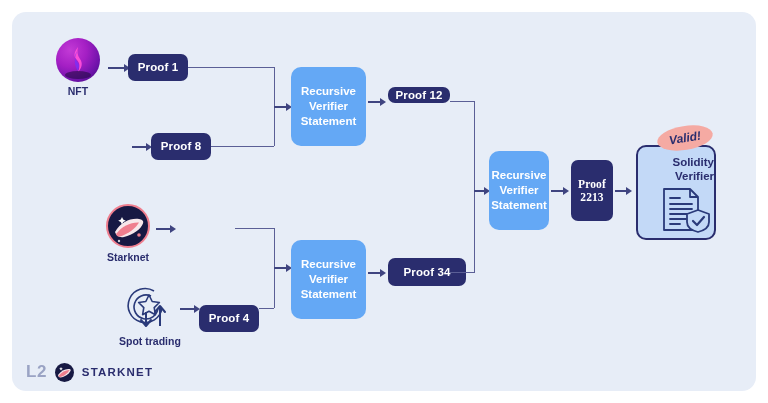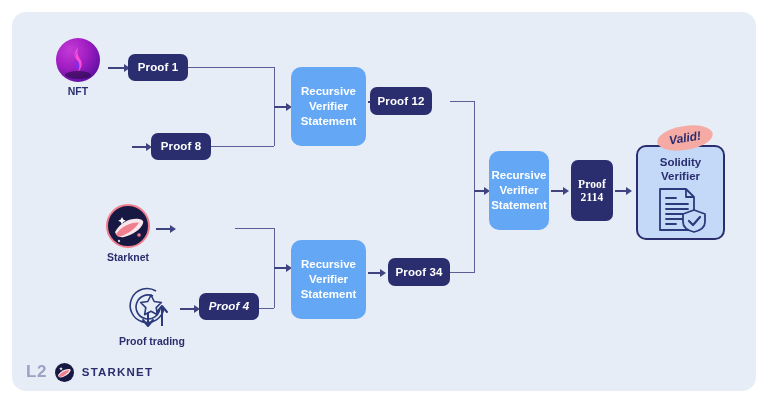--- a/index.html
+++ b/index.html
@@ -210,21 +210,21 @@
           <path d="M32 9 A17 17 0 1 0 40 26"></path>
           <path d="M29 14 A12 12 0 1 0 36 26"></path>
           <path d="M27 13 l3.2 6.5 l7.2 1 l-5.2 5.1 l1.2 7.1 l-6.4 -3.4 l-6.4 3.4 l1.2 -7.1 l-5.2 -5.1 l7.2 -1 Z" stroke-linejoin="round"></path>
           <path d="M38 44 L38 25" stroke-width="2"></path>
           <path d="M33 30 L38 24 L43 30" stroke-width="2" stroke-linecap="round" stroke-linejoin="round"></path>
           <path d="M24 30 L24 44" stroke-width="2"></path>
           <path d="M19 38 L24 44 L29 38" stroke-width="2" stroke-linecap="round" stroke-linejoin="round"></path>
         </g>
       </svg>
     </div>
-    <div class="src-label">Proof trading</div>
+    <div class="src-label">Spot trading</div>
   </div>
 
   <div class="arr-line" style="left:108px; top:67px; width:18px;"></div>
   <div class="arrow" style="left:124px; top:63.5px;"></div>
 
   <div class="arr-line" style="left:132px; top:146px; width:16px;"></div>
   <div class="arrow" style="left:146px; top:142.5px;"></div>
 
   <div class="arr-line" style="left:156px; top:228px; width:16px;"></div>
   <div class="arrow" style="left:170px; top:224.5px;"></div>
@@ -234,21 +234,21 @@
 
   <div class="node proof-box" style="left:128px; top:54px; width:60px; height:27px;">
     <span>Proof 1</span>
   </div>
 
   <div class="node proof-box" style="left:151px; top:133px; width:60px; height:27px;">
     <span>Proof 8</span>
   </div>
 
 
-  <div class="node proof-box" style="left:199px; top:293px; width:60px; height:27px;font-style:italic;">
+  <div class="node proof-box" style="left:199px; top:305px; width:60px; height:27px;">
     <span>Proof 4</span>
   </div>
 
   <div class="ln ln-h" style="left:188px; top:67px; width:86px;"></div>
   <div class="ln ln-h" style="left:211px; top:146px; width:63px;"></div>
   <div class="ln ln-v" style="left:274px; top:67px; height:79px;"></div>
   <div class="arr-line" style="left:274px; top:106px; width:14px;"></div>
   <div class="arrow" style="left:286px; top:102.5px;"></div>
 
   <div class="ln ln-h" style="left:235px; top:228px; width:39px;"></div>
@@ -259,61 +259,61 @@
 
   <div class="node rvs-box" style="left:291px; top:67px; width:75px; height:79px; flex-direction:column;">
     <span>Recursive</span>
     <span>Verifier</span>
     <span>Statement</span>
   </div>
 
   <div class="arr-line" style="left:368px; top:101px; width:14px;"></div>
   <div class="arrow" style="left:380px; top:97.5px;"></div>
 
-  <div class="node proof-box" style="left:370px; top:87px; width:62px; height:28px;">
+  <div class="node proof-box" style="left:388px; top:87px; width:62px; height:16px;">
     <span>Proof 12</span>
   </div>
 
   <div class="node rvs-box" style="left:291px; top:240px; width:75px; height:79px; flex-direction:column;">
     <span>Recursive</span>
     <span>Verifier</span>
     <span>Statement</span>
   </div>
 
   <div class="arr-line" style="left:368px; top:272px; width:14px;"></div>
   <div class="arrow" style="left:380px; top:268.5px;"></div>
 
-  <div class="node proof-box" style="left:388px; top:258px; width:62px; height:28px;">
+  <div class="node proof-box" style="left:388px; top:258px; width:78px; height:28px;">
     <span>Proof 34</span>
   </div>
 
   <div class="ln ln-h" style="left:450px; top:101px; width:25px;"></div>
   <div class="ln ln-h" style="left:450px; top:272px; width:25px;"></div>
   <div class="ln ln-v" style="left:474px; top:101px; height:171px;"></div>
   <div class="arr-line" style="left:474px; top:190px; width:12px;"></div>
   <div class="arrow" style="left:484px; top:186.5px;"></div>
 
   <div class="node rvs-box" style="left:489px; top:151px; width:60px; height:79px; flex-direction:column;">
     <span>Recursive</span>
     <span>Verifier</span>
     <span>Statement</span>
   </div>
 
   <div class="arr-line" style="left:551px; top:190px; width:14px;"></div>
   <div class="arrow" style="left:563px; top:186.5px;"></div>
 
   <div class="node proof-box" style="left:571px; top:160px; width:42px; height:61px; flex-direction:column;font-family:Liberation Serif, serif;">
     <span>Proof</span>
-    <span>2114</span>
+    <span>2213</span>
   </div>
 
   <div class="arr-line" style="left:615px; top:190px; width:13px;"></div>
   <div class="arrow" style="left:626px; top:186.5px;"></div>
 
-  <div class="node sol-box" style="left:636px; top:145px; width:89px; height:95px;">
+  <div class="node sol-box" style="left:636px; top:145px; width:80px; height:95px;align-items:flex-end;">
     <div class="sol-label">Solidity</div>
     <div class="sol-label">Verifier</div>
     <div class="sol-doc">
       <svg width="58" height="48" viewBox="0 0 58 48">
         <g fill="none" stroke="#2a3a7a" stroke-width="1.8" stroke-linejoin="round">
           <path d="M8 3 L34 3 L42 11 L42 44 L8 44 Z" fill="#c3d9f7"></path>
           <path d="M34 3 L34 11 L42 11"></path>
         </g>
         <g stroke="#2a3a7a" stroke-width="1.8" stroke-linecap="round">
           <path d="M14 12 L24 12"></path>

